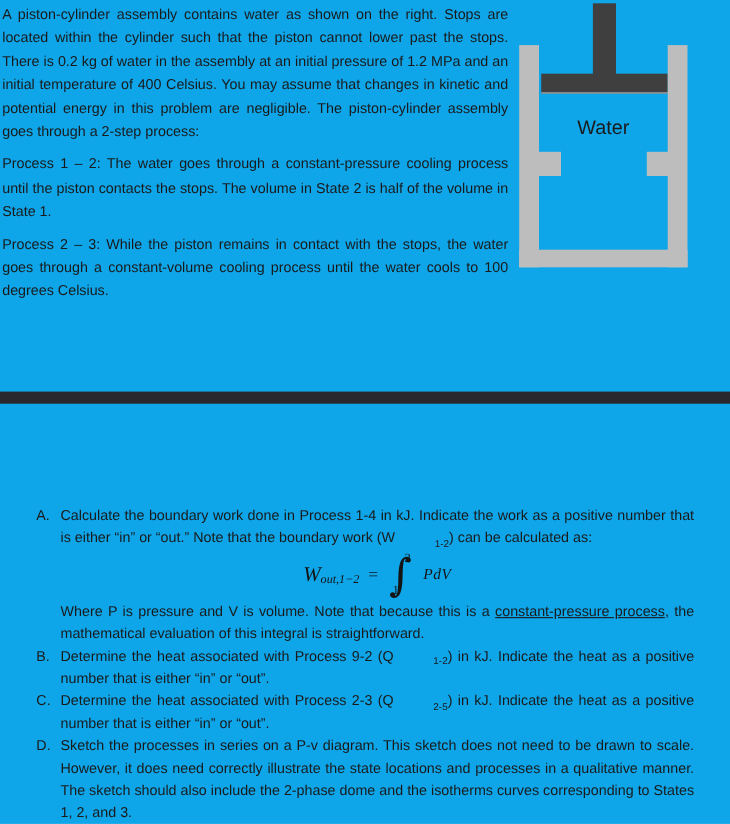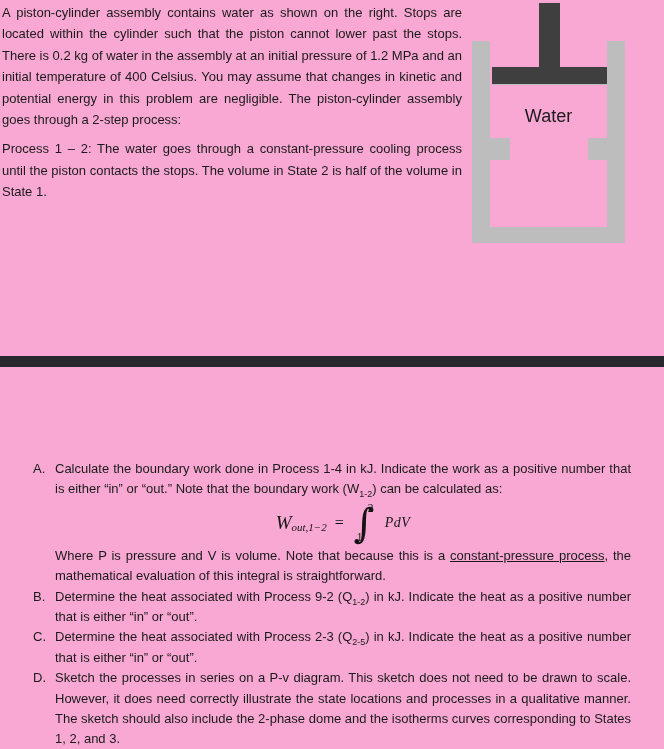--- a/index.html
+++ b/index.html
@@ -1,17 +1,17 @@
 <!DOCTYPE html>
 <html><head>
 <meta charset="utf-8">
 <style>
   html,body{margin:0;padding:0;background:#ffffff;}
   .page{
-    position:relative;width:664px;height:749px;overflow:hidden;background:#f9a8d4;
+    position:relative;width:664px;height:749px;overflow:hidden;background:#0ea5e9;
     font-family:"Liberation Sans",sans-serif;color:#1a1a1a;
   }
   
   .text-col{
     position:absolute;left:2px;top:2px;width:460px;
     font-size:13px;line-height:21.4px;text-align:justify;
   }
   .para{margin:0 0 8px 0;}
   
   .diagram{position:absolute;left:0;top:0;width:560px;height:250px;}
@@ -29,21 +29,21 @@
   .band{position:absolute;left:0;top:356px;width:664px;height:11px;background:#28282d;}
   
   .questions{
     position:absolute;left:33px;top:459px;width:598px;
     font-size:13px;line-height:20.4px;
   }
   .q{display:flex;}
   .qlabel{flex:0 0 22px;width:22px;}
   .qbody{flex:1;text-align:justify;}
   .qtext{margin:0;}
-  .qtext sub{font-size:9px;line-height:0;}
+  .qtext sub{font-size:9px;line-height:0;margin-left:36px;}
   .qtext u{text-decoration:underline;}
   
   .formula{
     display:flex;justify-content:center;align-items:center;height:46px;
     font-family:"Liberation Serif",serif;color:#141414;
   }
   .f-W{font-style:italic;font-size:19px;}
   .f-lsub{font-style:italic;font-size:11px;line-height:0;transform:translateY(4px);}
   .f-eq{font-size:16px;margin:0 8px;}
   .int-wrap{position:relative;width:15px;height:46px;margin:0 16px 0 2px;}
@@ -56,20 +56,21 @@
   .f-intd{font-style:italic;font-size:14px;letter-spacing:.5px;}
 </style>
 </head>
 <body>
 
 <div class="page">
 
   <div class="text-col">
     <p class="para">A piston-cylinder assembly contains water as shown on the right. Stops are located within the cylinder such that the piston cannot lower past the stops. There is 0.2 kg of water in the assembly at an initial pressure of 1.2 MPa and an initial temperature of 400 Celsius. You may assume that changes in kinetic and potential energy in this problem are negligible. The piston-cylinder assembly goes through a 2-step process:</p>
     <p class="para">Process 1 – 2: The water goes through a constant-pressure cooling process until the piston contacts the stops. The volume in State 2 is half of the volume in State 1.</p>
+    <p class="para">Process 2 – 3: While the piston remains in contact with the stops, the water goes through a constant-volume cooling process until the water cools to 100 degrees Celsius.</p>
   </div>
 
   <div class="diagram">
     <div class="rod"></div>
     <div class="head"></div>
     <div class="wall left"></div>
     <div class="wall right"></div>
     <div class="base"></div>
     <div class="stop left-stop"></div>
     <div class="stop right-stop"></div>

